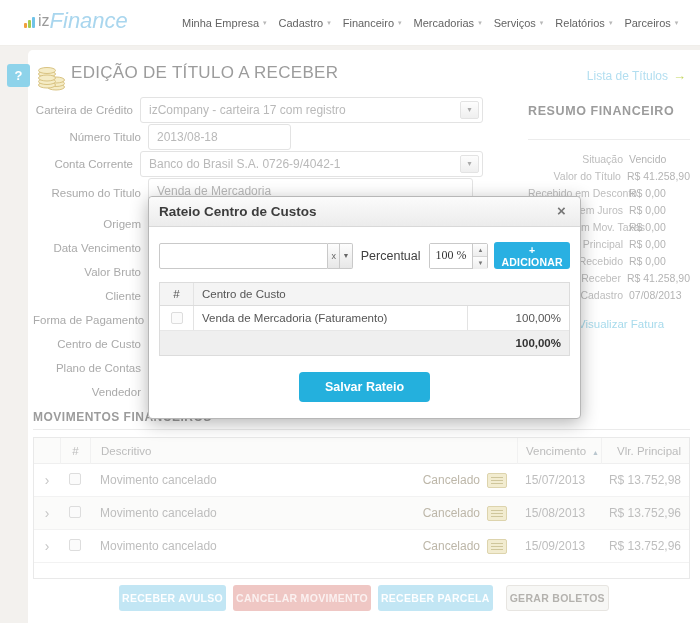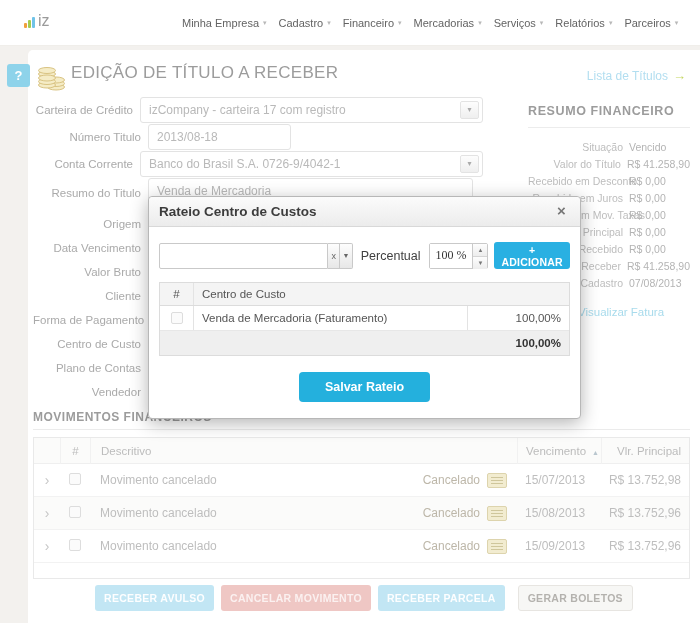--- a/index.html
+++ b/index.html
@@ -41,21 +41,21 @@
              background:linear-gradient(#fdfdfd,#efefef); text-align:center; line-height:16px; font-size:8px; color:#ababab; }
   .txt { width:143px; padding:0 8px; color:#b9b9b9; outline:none; }
   .ta { position:relative; width:325px; }
   .ta textarea { width:100%; height:26px; border:1px solid #e3e3e3; border-radius:3px; resize:none; font-family:inherit;
                  font-size:12px; color:#b9b9b9; padding:5px 8px 0; outline:none; overflow:hidden; }
   .ta .grip { position:absolute; right:2px; bottom:3px; width:7px; height:7px;
               background:linear-gradient(135deg, transparent 45%, #c9c9c9 45%, #c9c9c9 55%, transparent 55%, transparent 70%, #c9c9c9 70%, #c9c9c9 80%, transparent 80%); }
 
   
   .sidebar { position:absolute; left:528px; top:104px; width:162px; }
-  .sb-title { font-size:12.5px; font-weight:bold; color:#9c9c9c; letter-spacing:.6px; padding-bottom:9px; border-bottom:1px solid #ececec; margin-bottom:11px; }
+  .sb-title { font-size:12.5px; font-weight:bold; color:#9c9c9c; letter-spacing:.6px; padding-bottom:21px; border-bottom:1px solid #ececec; margin-bottom:11px; }
   .sb-row { display:flex; font-size:10.5px; line-height:17px; white-space:nowrap; }
   .sb-label { width:95px; text-align:right; color:#bdbdbd; }
   .sb-value { margin-left:6px; color:#b4b4b4; }
   .sb-link { display:inline-block; margin-top:14px; margin-left:50px; font-size:11.5px; color:#a8dbec; text-decoration:none; cursor:pointer; }
 
   
   .mov-title { position:absolute; left:33px; top:410px; font-size:12px; font-weight:bold; color:#9c9c9c; letter-spacing:.5px; }
   .mov-sep { position:absolute; left:33px; top:429px; width:657px; height:1px; background:#ebebeb; }
   .mov-table { position:absolute; left:33px; top:437px; width:657px; border:1px solid #e9e9e9; background:#fff; font-size:11.5px; }
   .mt-row { display:flex; align-items:center; }
@@ -73,21 +73,21 @@
   .sort-caret { font-size:7px; color:#b9c6ce; margin-left:6px; }
   .exp-arrow { font-size:14px; color:#c6c6c6; line-height:1; cursor:pointer; }
   .cb { display:inline-block; width:12px; height:12px; border:1px solid #ddd; border-radius:2px; background:#fbfbfb; cursor:pointer; }
   .status-wrap { margin-left:auto; display:flex; align-items:center; color:#bdb7a9; }
   .boleto { width:20px; height:15px; margin-left:7px; background:#f2ecd0; border:1px solid #ddd4ad; border-radius:2px; position:relative; }
   .boleto:before { content:""; position:absolute; left:3px; right:3px; top:3px; height:1px; background:#cfc69b; box-shadow:0 3px 0 #cfc69b, 0 6px 0 #cfc69b; }
 
   
   .actions { position:absolute; left:28px; top:585px; width:672px; display:flex; justify-content:center; gap:7px; }
   .pg-btn { border:none; border-radius:3px; font-family:inherit; font-size:10.5px; font-weight:bold; letter-spacing:.3px;
-            padding:6px 9px; cursor:pointer; }
+            padding:6px 3px; cursor:pointer; }
   .pg-blue { background:#c2e6f4; color:#fdfeff; }
   .pg-red { background:#efc7c4; color:#fbf1f0; }
   .pg-gray { background:#f7f7f5; color:#b4b2ae; border:1px solid #e7e5e1; margin-left:6px; }
 
   
   .modal { position:absolute; left:148px; top:196px; width:433px; background:#fff; border:1px solid #b7b7b7; border-radius:4px;
            box-shadow:0 4px 18px rgba(0,0,0,.3); }
   .m-titlebar { height:30px; display:flex; align-items:center; padding:0 10px; background:linear-gradient(#fbfbfb,#ececec);
                 border-bottom:1px solid #d8d8d8; border-radius:4px 4px 0 0; }
   .m-title { font-size:13.5px; font-weight:bold; color:#3c3c3c; }
@@ -131,20 +131,21 @@
 <div class="screen">
 
   <header class="topbar">
     <div class="logo">
       <span class="logo-bars">
           <i class="b1"></i>
           <i class="b2"></i>
           <i class="b3"></i>
         </span>
       <span class="logo-iz">iz</span>
+      <span class="logo-fin">Finance</span>
     </div>
     <nav class="nav">
       <div class="nav-item">
           <span>Minha Empresa</span>
           <span class="caret">▾</span>
         </div>
       <div class="nav-item">
           <span>Cadastro</span>
           <span class="caret">▾</span>
         </div>

